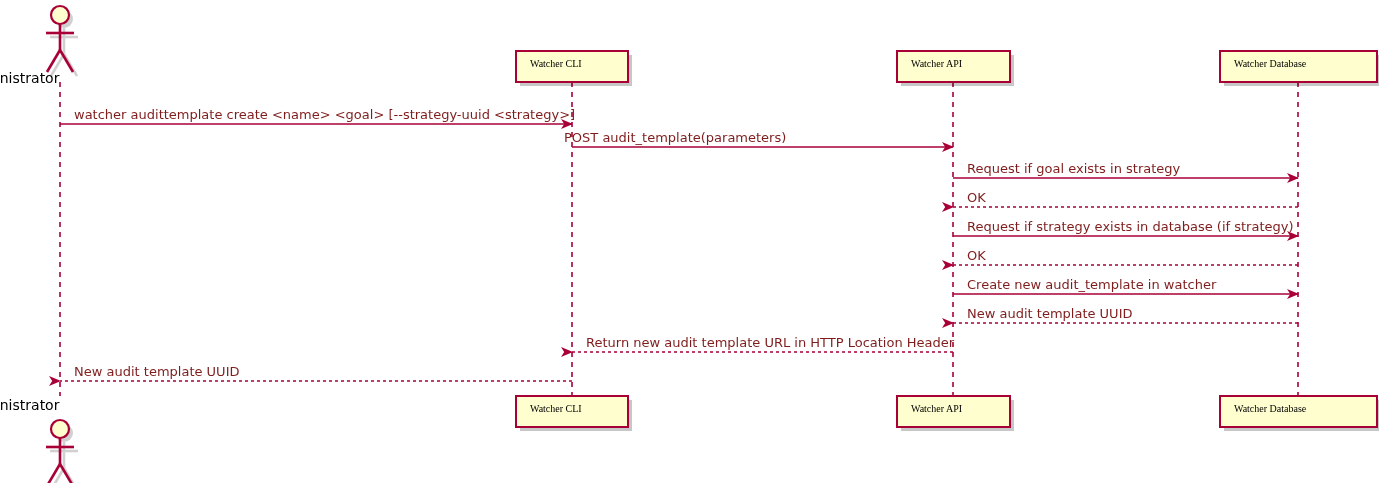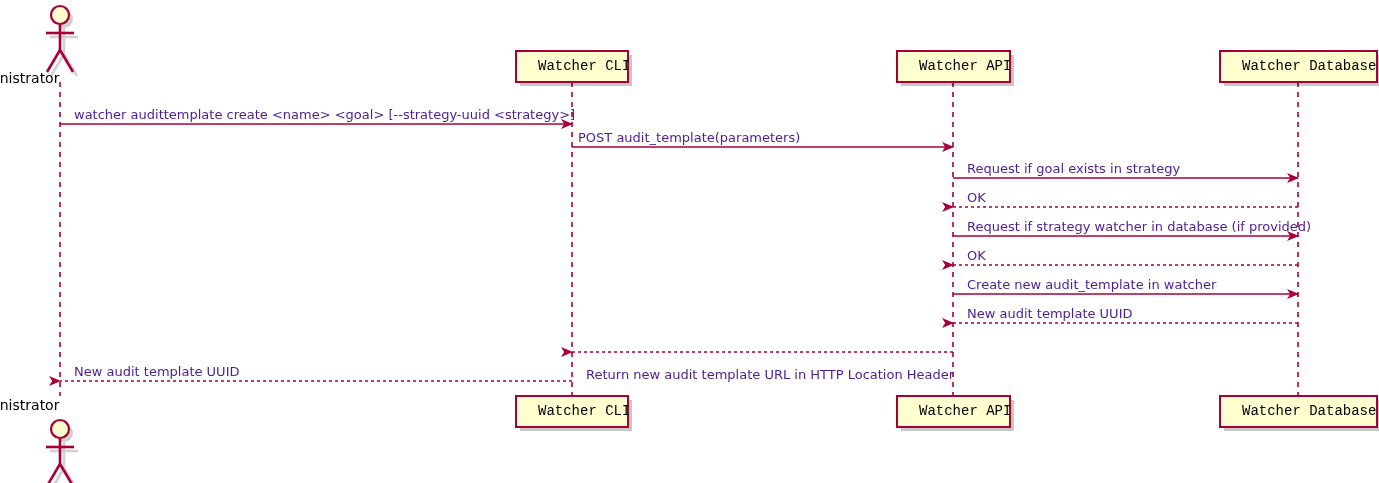--- a/index.html
+++ b/index.html
@@ -17,32 +17,31 @@
   #diagram {
     position: absolute;
     left: 0; top: 0;
     width: 1379px;
     height: 483px;
   }
   .msg-label {
     position: absolute;
     font-family: "DejaVu Sans", sans-serif;
     font-size: 13px;
-    color: #4c1d95;
+    color: #7f1d1d;
     white-space: nowrap;
     line-height: 1;
   }
   .part-label {
     position: absolute;
-    font-family: Liberation Mono, monospace;
-    font-size: 14px;
+    font-family: Liberation Serif, serif;
+    font-size: 10px;
     color: #000000;
     white-space: nowrap;
     line-height: 1;
-    margin-left: 8px;
   }
   .actor-label {
     position: absolute;
     font-family: "DejaVu Sans", sans-serif;
     font-size: 14px;
     color: #000000;
     white-space: nowrap;
     line-height: 1;
   }
   .hit {
@@ -130,28 +129,28 @@
   <div id="labels">
       <div class="actor-label" style="left: -36px; top: 71px;">Administrator</div>
       <div class="actor-label" style="left: -36px; top: 398px;">Administrator</div>
       <div class="part-label" style="left: 530px; top: 59px;">Watcher CLI</div>
       <div class="part-label" style="left: 530px; top: 404px;">Watcher CLI</div>
       <div class="part-label" style="left: 911px; top: 59px;">Watcher API</div>
       <div class="part-label" style="left: 911px; top: 404px;">Watcher API</div>
       <div class="part-label" style="left: 1234px; top: 59px;">Watcher Database</div>
       <div class="part-label" style="left: 1234px; top: 404px;">Watcher Database</div>
       <div class="msg-label" style="left: 74px; top: 108px;">watcher audittemplate create &lt;name&gt; &lt;goal&gt; [--strategy-uuid &lt;strategy&gt;]</div>
-      <div class="msg-label" style="left: 578px; top: 131px;">POST audit_template(parameters)</div>
+      <div class="msg-label" style="left: 564px; top: 131px;">POST audit_template(parameters)</div>
       <div class="msg-label" style="left: 967px; top: 162px;">Request if goal exists in strategy</div>
       <div class="msg-label" style="left: 967px; top: 191px;">OK</div>
-      <div class="msg-label" style="left: 967px; top: 220px;">Request if strategy watcher in database (if provided)</div>
+      <div class="msg-label" style="left: 967px; top: 220px;">Request if strategy exists in database (if strategy)</div>
       <div class="msg-label" style="left: 967px; top: 249px;">OK</div>
       <div class="msg-label" style="left: 967px; top: 278px;">Create new audit_template in watcher</div>
       <div class="msg-label" style="left: 967px; top: 307px;">New audit template UUID</div>
-      <div class="msg-label" style="left: 586px; top: 336px; margin-top: 32px;">Return new audit template URL in HTTP Location Header</div>
+      <div class="msg-label" style="left: 586px; top: 336px;">Return new audit template URL in HTTP Location Header</div>
       <div class="msg-label" style="left: 74px; top: 365px;">New audit template UUID</div>
     </div>
   <div id="hits">
       <div class="hit" style="left: 60px; top: 106px; width: 512px; height: 22px;"></div>
       <div class="hit" style="left: 572px; top: 129px; width: 381px; height: 22px;"></div>
       <div class="hit" style="left: 953px; top: 160px; width: 345px; height: 22px;"></div>
       <div class="hit" style="left: 953px; top: 189px; width: 345px; height: 22px;"></div>
       <div class="hit" style="left: 953px; top: 218px; width: 345px; height: 22px;"></div>
       <div class="hit" style="left: 953px; top: 247px; width: 345px; height: 22px;"></div>
       <div class="hit" style="left: 953px; top: 276px; width: 345px; height: 22px;"></div>

